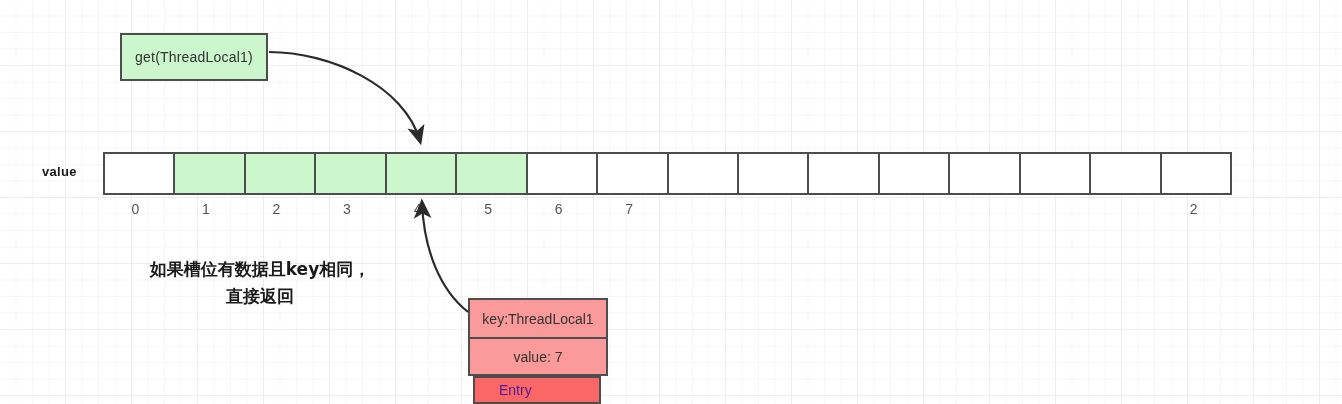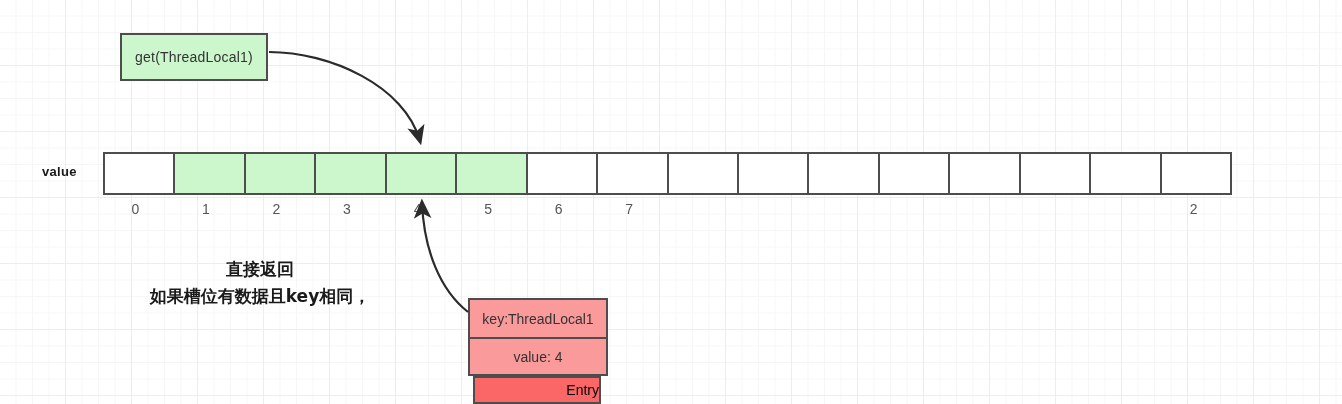--- a/index.html
+++ b/index.html
@@ -130,23 +130,24 @@
     position: absolute;
     left: 5px;
     top: 78px;
     width: 128px;
     height: 28px;
     box-sizing: border-box;
     background: #fb6767;
     border: 2px solid #4d4d4d;
     display: flex;
     align-items: center;
-    justify-content: flex-end;
-    font-size: 14px;
-    color: #000000;
+    justify-content: flex-start;
+    font-size: 14px;
+    color: #4c1d95;
+    padding-left: 24px;
   }
 
   
   .arrows {
     position: absolute;
     left: 0;
     top: 0;
     width: 1342px;
     height: 404px;
     pointer-events: none;
@@ -195,30 +196,30 @@
     <div class="index-cell"></div>
     <div class="index-cell"></div>
     <div class="index-cell"></div>
     <div class="index-cell"></div>
     <div class="index-cell"></div>
     <div class="index-cell"></div>
     <div class="index-cell">2</div>
   </div>
 
   <div class="note">
+    <div>如果槽位有数据且key相同，</div>
     <div>直接返回</div>
-    <div>如果槽位有数据且key相同，</div>
   </div>
 
   <div class="entry-stack">
     <div class="entry-field">
       <span>key:ThreadLocal1</span>
     </div>
     <div class="entry-field last">
-      <span>value: 4</span>
+      <span>value: 7</span>
     </div>
     <div class="entry-title">
       <span>Entry</span>
     </div>
   </div>
 
   <svg class="arrows" viewBox="0 0 1342 404">
     <defs>
       <marker id="ah" markerWidth="10" markerHeight="10" refX="7" refY="4" orient="auto" markerUnits="strokeWidth">
         <path d="M0,0 L9,4 L0,8 L2.2,4 z" fill="#2b2b2b"></path>

